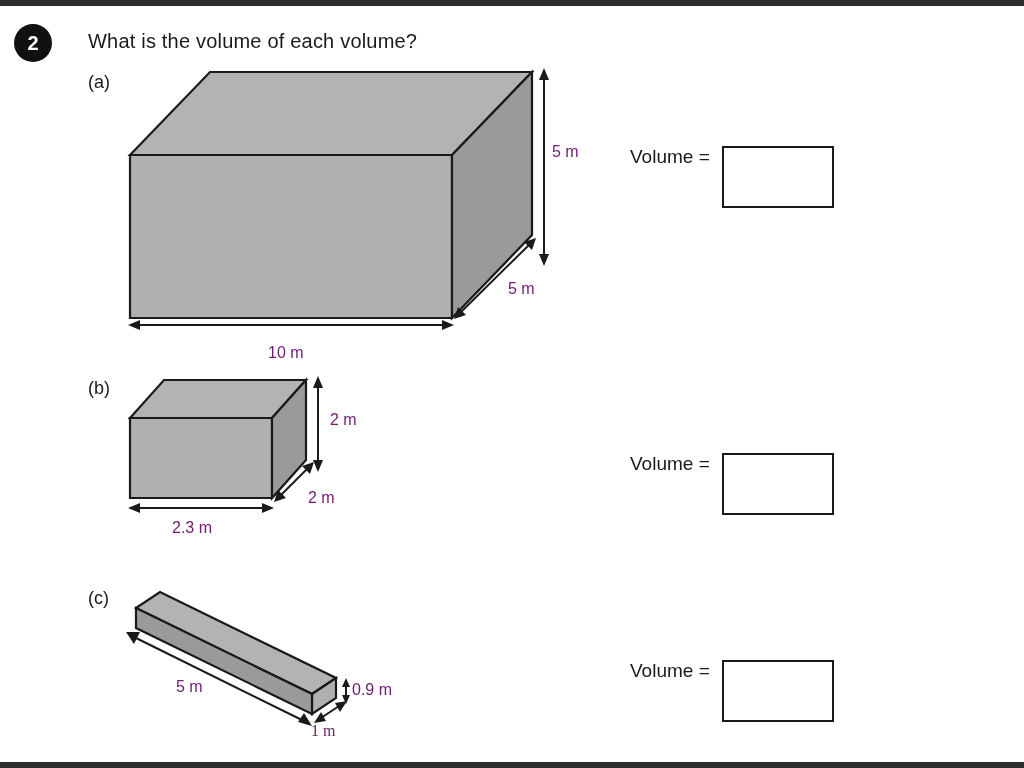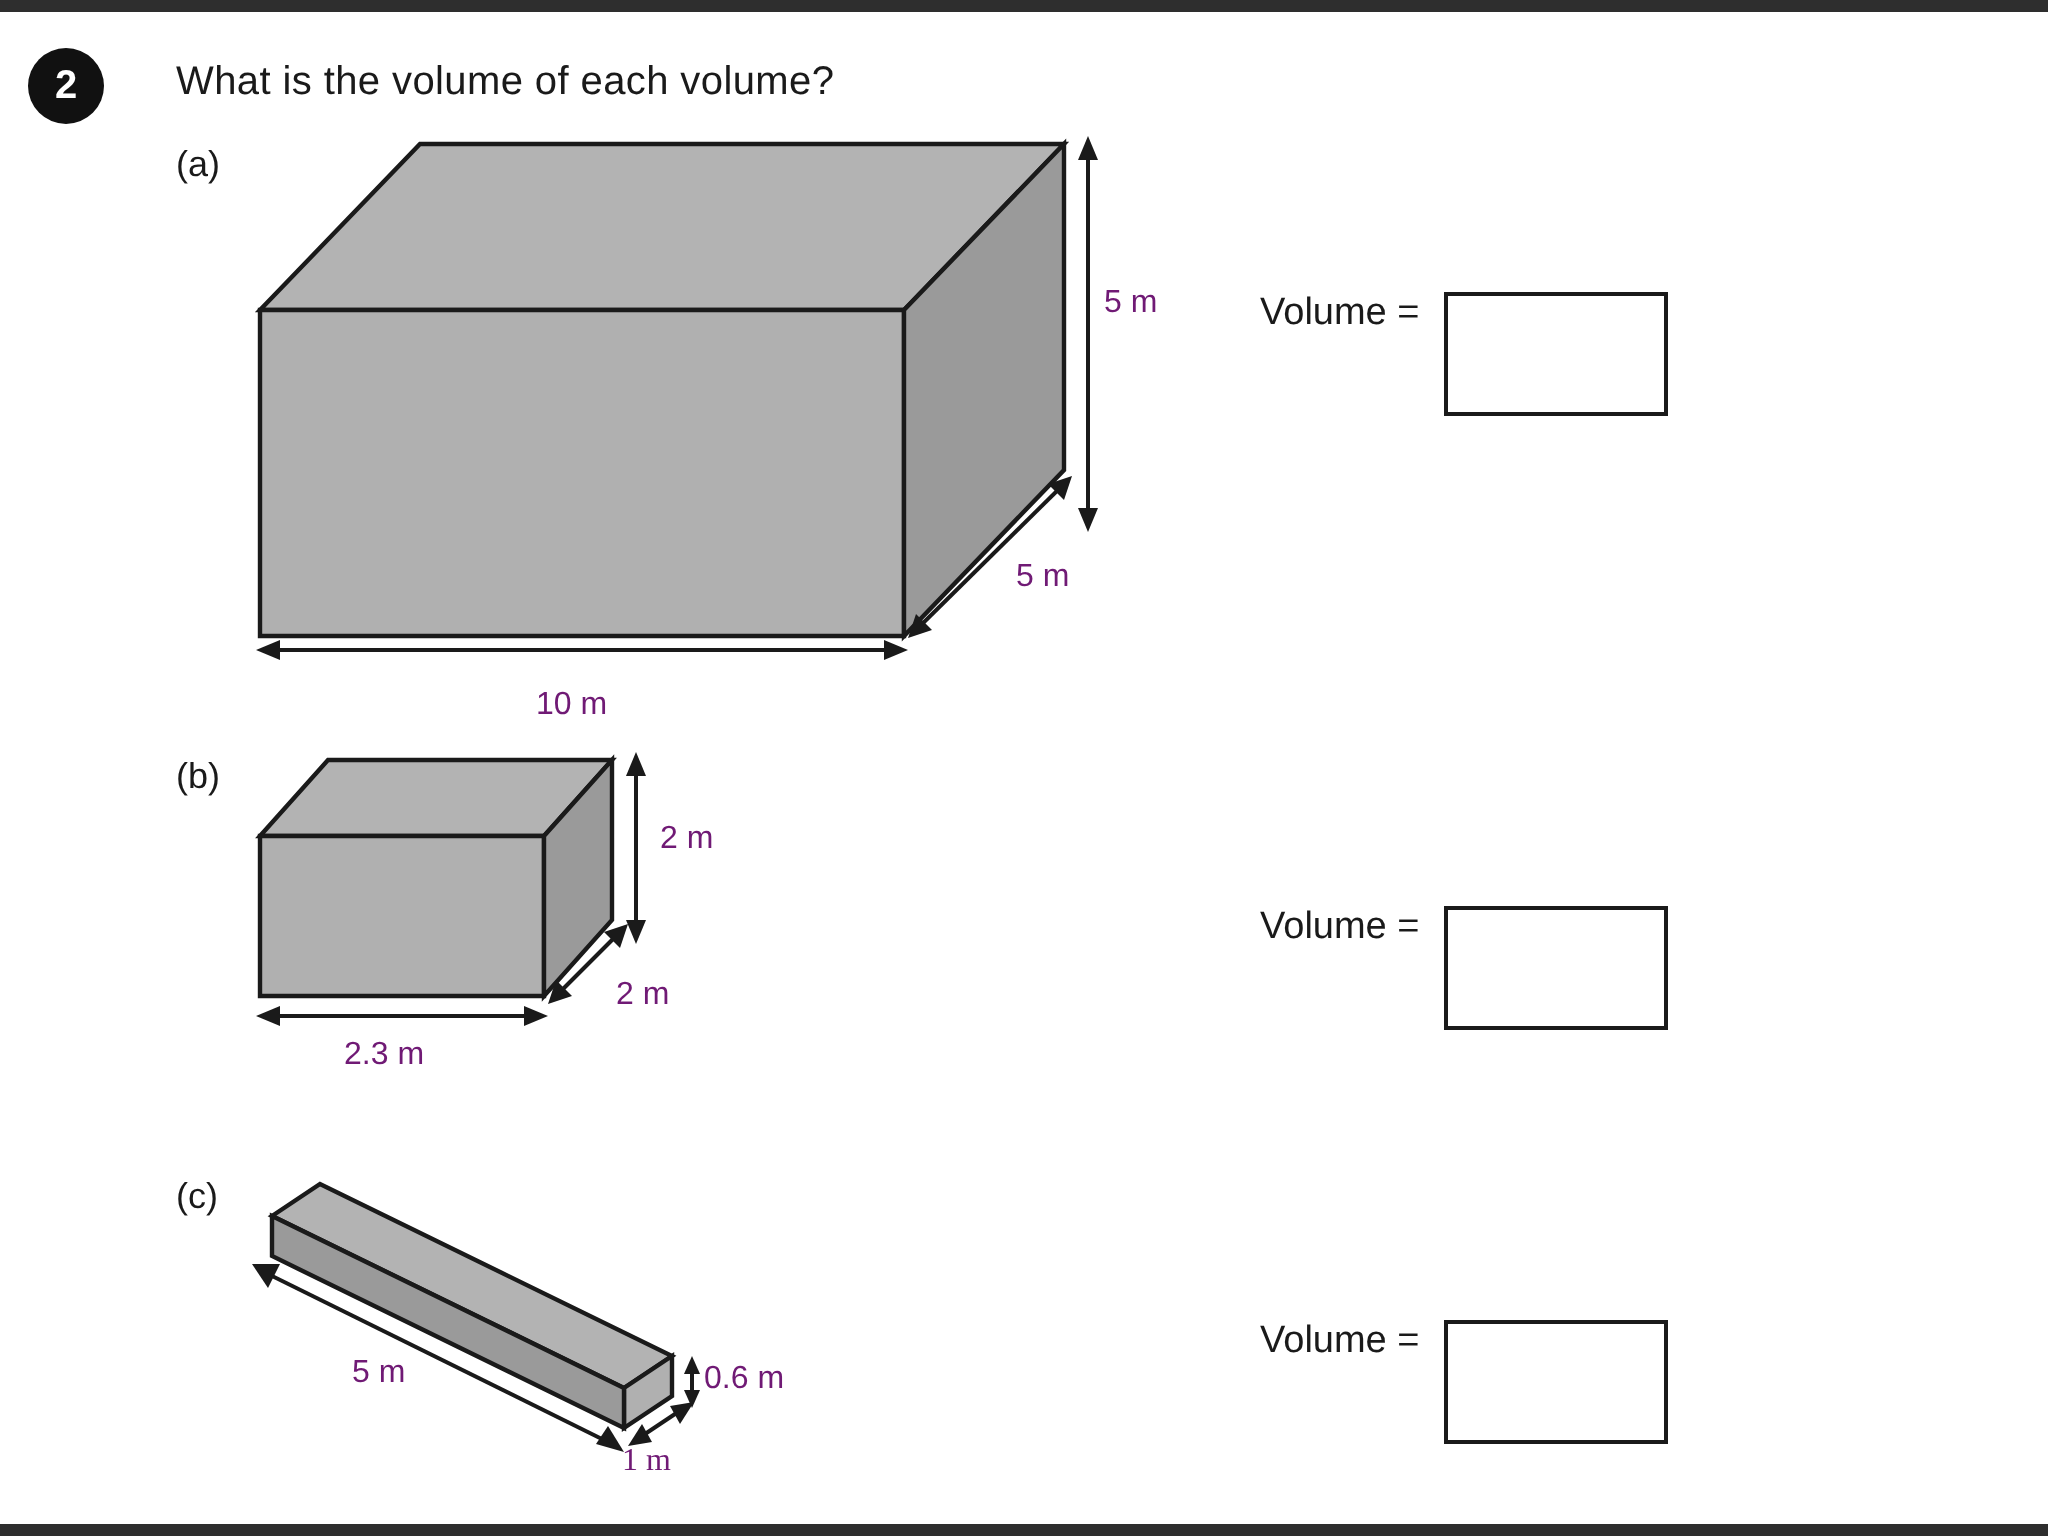--- a/index.html
+++ b/index.html
@@ -204,20 +204,20 @@
 
       <g class="arrow-line">
         <line x1="228" y1="103" x2="228" y2="119"></line>
         <polygon points="228,98 224,107 232,107" fill="#1a1a1a" stroke="none"></polygon>
         <polygon points="228,124 224,115 232,115" fill="#1a1a1a" stroke="none"></polygon>
       </g>
     </svg>
   </div>
   <div class="dim-text" style="left:176px; top:678px;">5 m</div>
   <div class="dim-text" style="left:311px; top:722px;font-family:Liberation Serif, serif;">1 m</div>
-  <div class="dim-text" style="left:352px; top:681px;">0.6 m</div>
+  <div class="dim-text" style="left:352px; top:681px;">0.9 m</div>
 
   <div class="vol-row" style="left:630px; top:660px;">
     <span class="vol-label">Volume =</span>
     <div class="vol-box"></div>
   </div>
 
 </div>
 
 </body></html>

